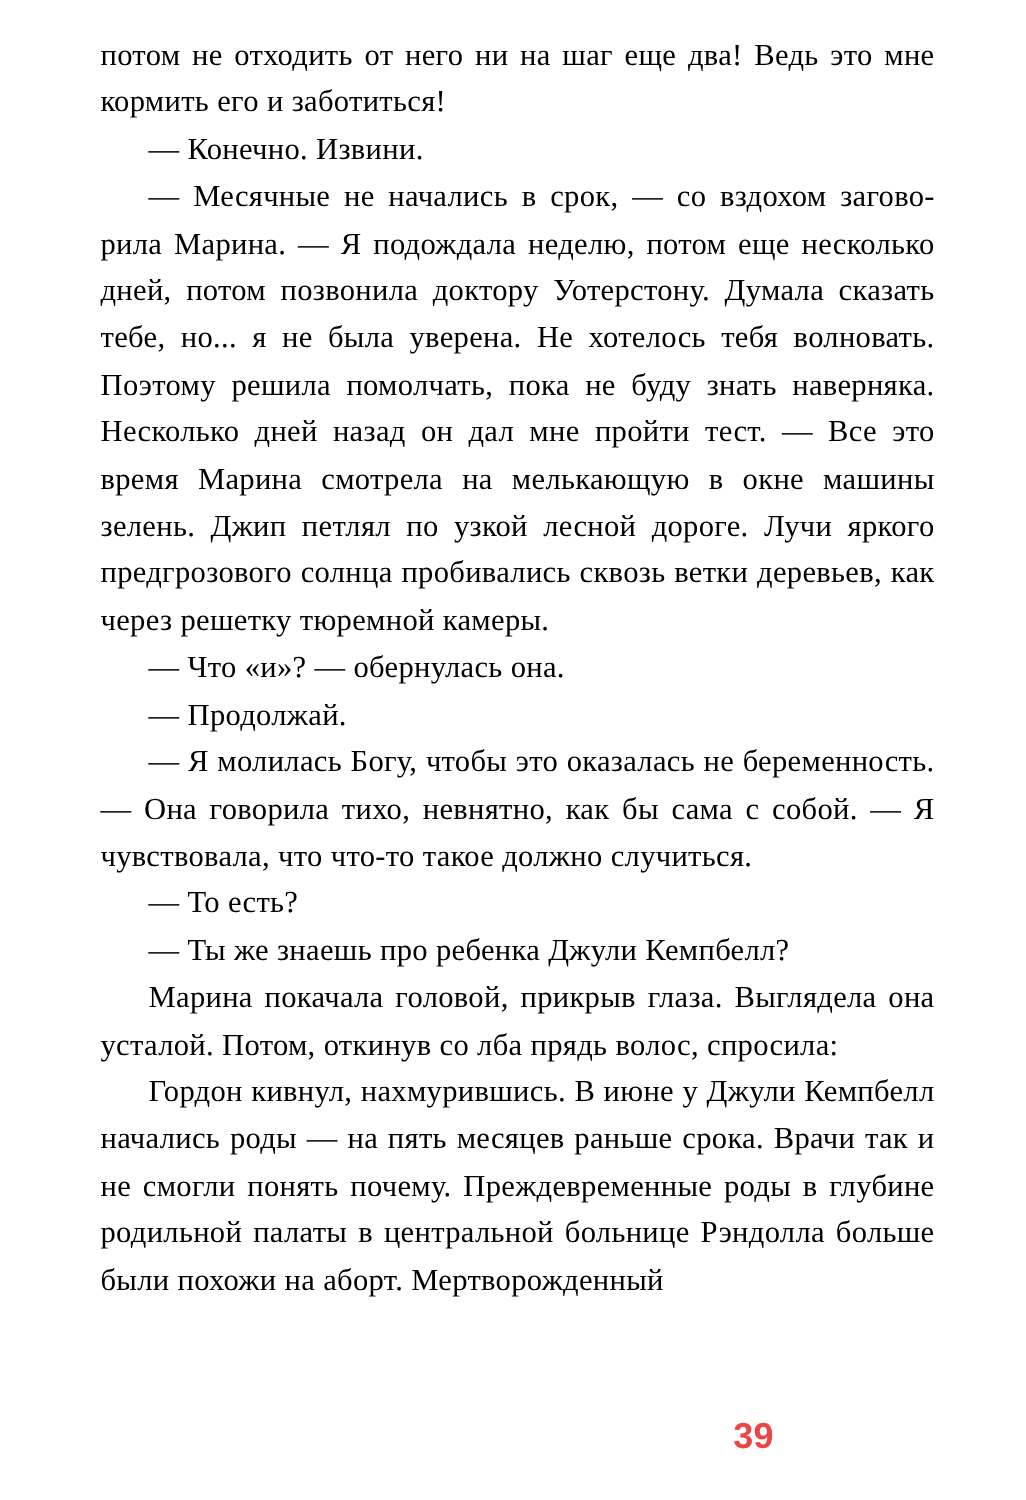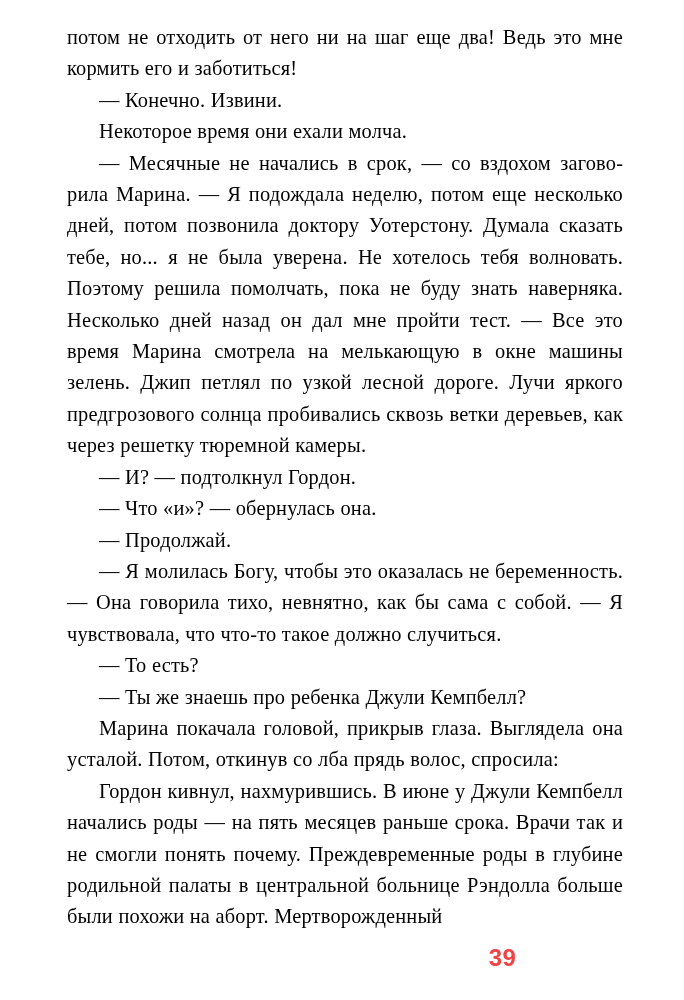--- a/index.html
+++ b/index.html
@@ -74,23 +74,21 @@
   }
 </style>
 </head>
 <body>
 
 <div class="page">
 
   <div class="text-block">
     <p class="para cont">потом не отходить от него ни на шаг еще два! Ведь это мне кормить его и заботиться!</p>
     <p class="para indent">— Конечно. Извини.</p>
-    <p class="para indent">Некоторое время они ехали молча.</p>
     <p class="para indent">— Месячные не начались в срок, — со вздохом загово­рила Марина. — Я подождала неделю, потом еще несколь­ко дней, потом позвонила доктору Уотерстону. Думала сказать тебе, но... я не была уверена. Не хотелось тебя вол­новать. Поэтому решила помолчать, пока не буду знать на­верняка. Несколько дней назад он дал мне пройти тест. — Все это время Марина смотрела на мелькающую в окне машины зелень. Джип петлял по узкой лесной дороге. Лучи яркого предгрозового солнца пробивались сквозь ветки де­ревьев, как через решетку тюремной камеры.</p>
-    <p class="para indent">— И? — подтолкнул Гордон.</p>
     <p class="para indent">— Что «и»? — обернулась она.</p>
     <p class="para indent">— Продолжай.</p>
     <p class="para indent">— Я молилась Богу, чтобы это оказалась не беремен­ность. — Она говорила тихо, невнятно, как бы сама с со­бой. — Я чувствовала, что что-то такое должно случиться.</p>
     <p class="para indent">— То есть?</p>
     <p class="para indent">— Ты же знаешь про ребенка Джули Кемпбелл?</p>
     <p class="para indent">Марина покачала головой, прикрыв глаза. Выглядела она усталой. Потом, откинув со лба прядь волос, спросила:</p>
     <p class="para indent">Гордон кивнул, нахмурившись. В июне у Джули Кемп­белл начались роды — на пять месяцев раньше срока. Вра­чи так и не смогли понять почему. Преждевременные роды в глубине родильной палаты в центральной больнице Рэн­долла больше были похожи на аборт. Мертворожденный</p>
   </div>
 
   <div class="page-number">39</div>

